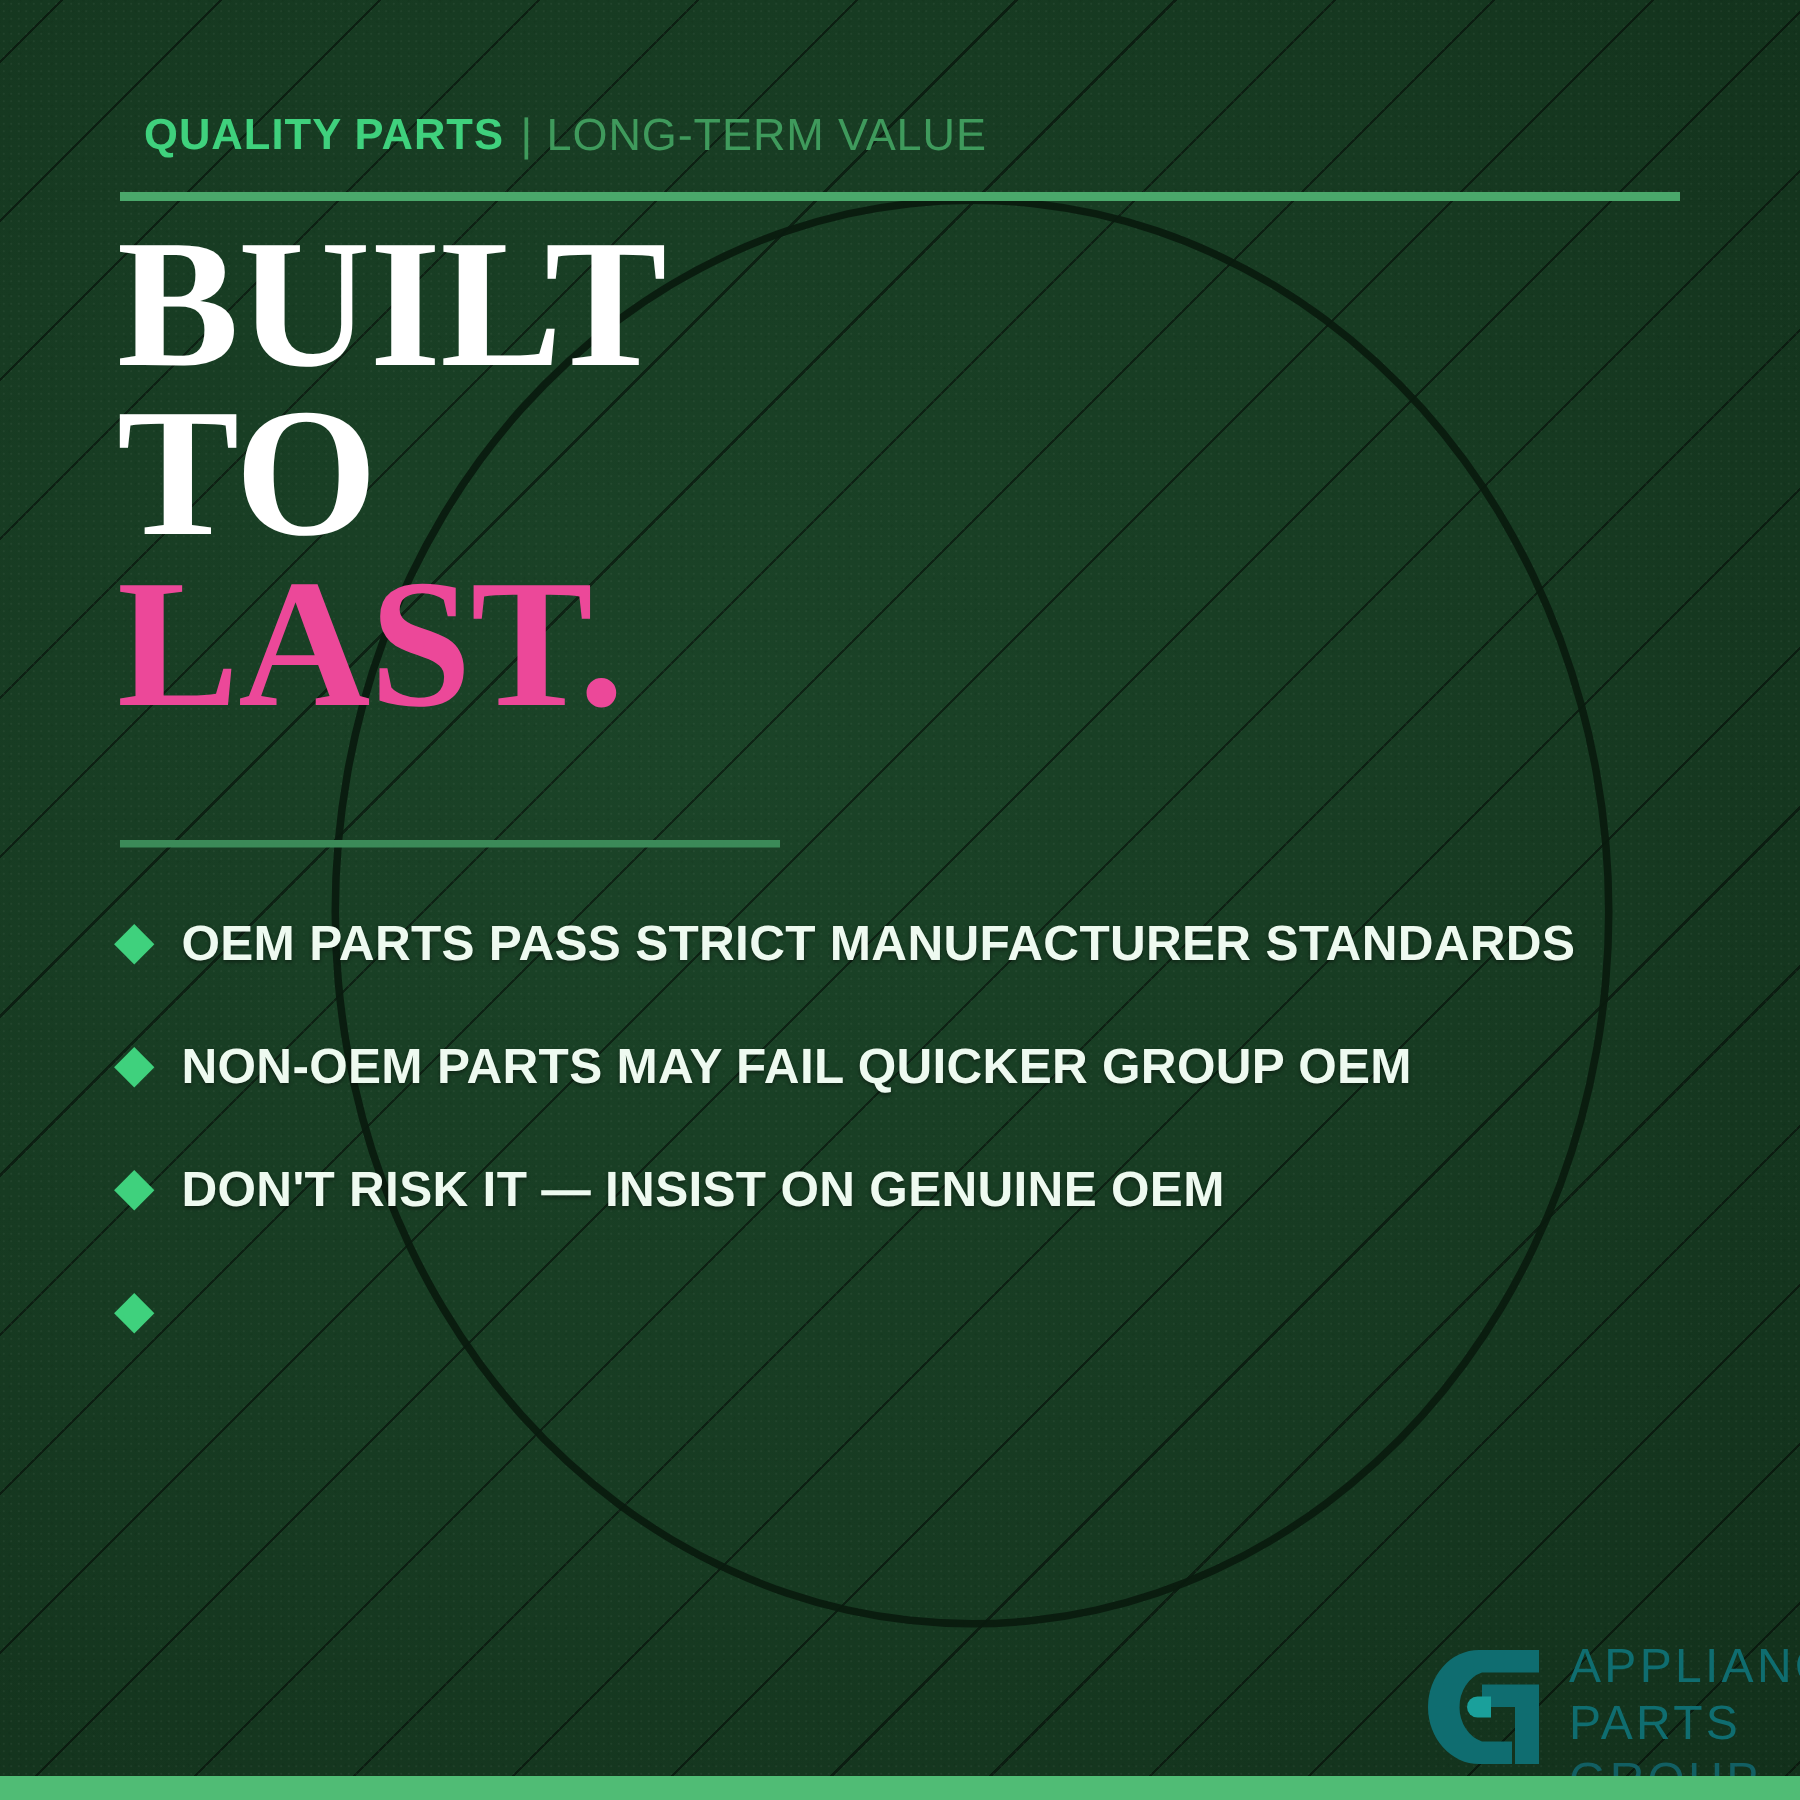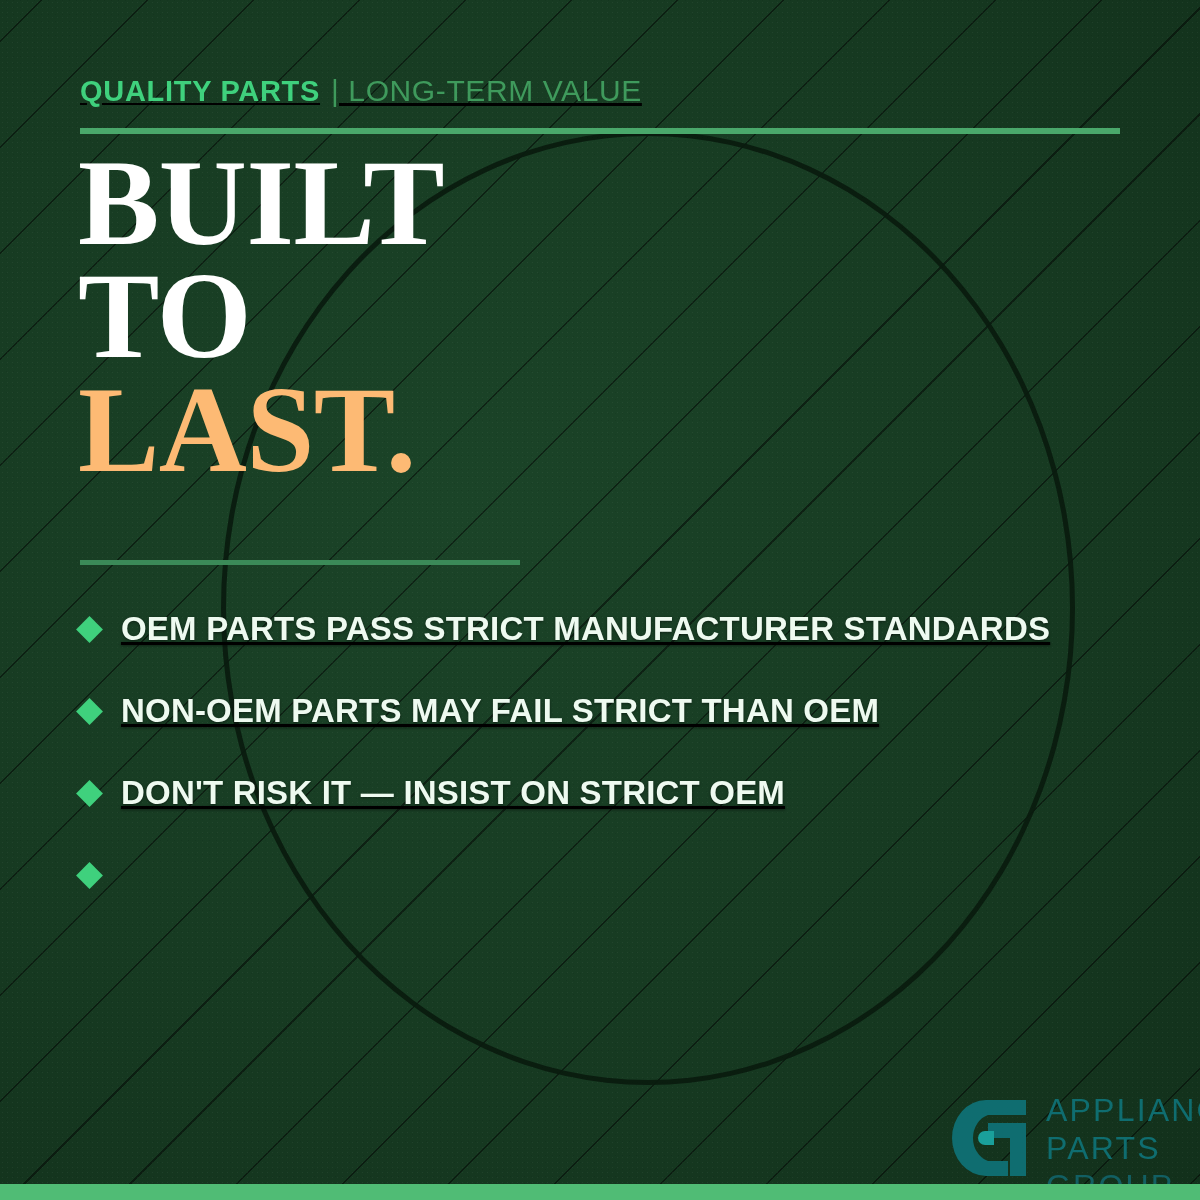--- a/index.html
+++ b/index.html
@@ -64,27 +64,26 @@
 
   
   .content {
     position: absolute;
     inset: 0;
   }
 
   
   .eyebrow {
     position: absolute;
-    left: 80px;
+    left: 96px;
     top: 74px;
     display: flex;
-    align-items: center;
+    align-items: flex-start;
     gap: 11px;
     white-space: nowrap;
-    text-decoration: underline;
   }
   .eyebrow-main {
     font-size: 29px;
     font-weight: bold;
     letter-spacing: 0.7px;
     color: #3fd17d;
   }
   .eyebrow-sub {
     font-size: 30px;
     font-weight: normal;
@@ -107,38 +106,37 @@
     left: 78px;
     top: 146px;
     font-family: "Liberation Serif", "DejaVu Serif", serif;
     font-weight: bold;
     font-size: 122px;
     line-height: 0.93;
     letter-spacing: -0.5px;
   }
   .headline-line { display: block; }
   .hl-white { color: #ffffff; }
-  .hl-green { color: #fdba74; }
+  .hl-green { color: #ec4899; }
 
   .rule-mid {
     position: absolute;
     left: 80px;
     top: 560px;
     width: 440px;
     height: 5px;
     background: #3b8a58;
   }
 
   
   .bullets {
     position: absolute;
     left: 80px;
     top: 588px;
     width: 1090px;
-    text-decoration: underline;
   }
   .bullet-row {
     display: flex;
     align-items: center;
     height: 82px;
     gap: 22px;
     white-space: nowrap;
   }
   .bullet-diamond {
     flex: 0 0 auto;
@@ -222,26 +220,26 @@
 
     <div class="bullets">
 
       <div class="bullet-row">
         <span class="bullet-diamond"></span>
         <span class="bullet-text">OEM PARTS PASS STRICT MANUFACTURER STANDARDS</span>
       </div>
 
       <div class="bullet-row">
         <span class="bullet-diamond"></span>
-        <span class="bullet-text">NON-OEM PARTS MAY FAIL STRICT THAN OEM</span>
-      </div>
-
-      <div class="bullet-row">
-        <span class="bullet-diamond"></span>
-        <span class="bullet-text">DON'T RISK IT — INSIST ON STRICT OEM</span>
+        <span class="bullet-text">NON-OEM PARTS MAY FAIL QUICKER GROUP OEM</span>
+      </div>
+
+      <div class="bullet-row">
+        <span class="bullet-diamond"></span>
+        <span class="bullet-text">DON'T RISK IT — INSIST ON GENUINE OEM</span>
       </div>
 
       <div class="bullet-row">
         <span class="bullet-diamond"></span>
       </div>
 
     </div>
 
     <div class="logo">
       <svg class="logo-mark" viewBox="0 0 84 84">

